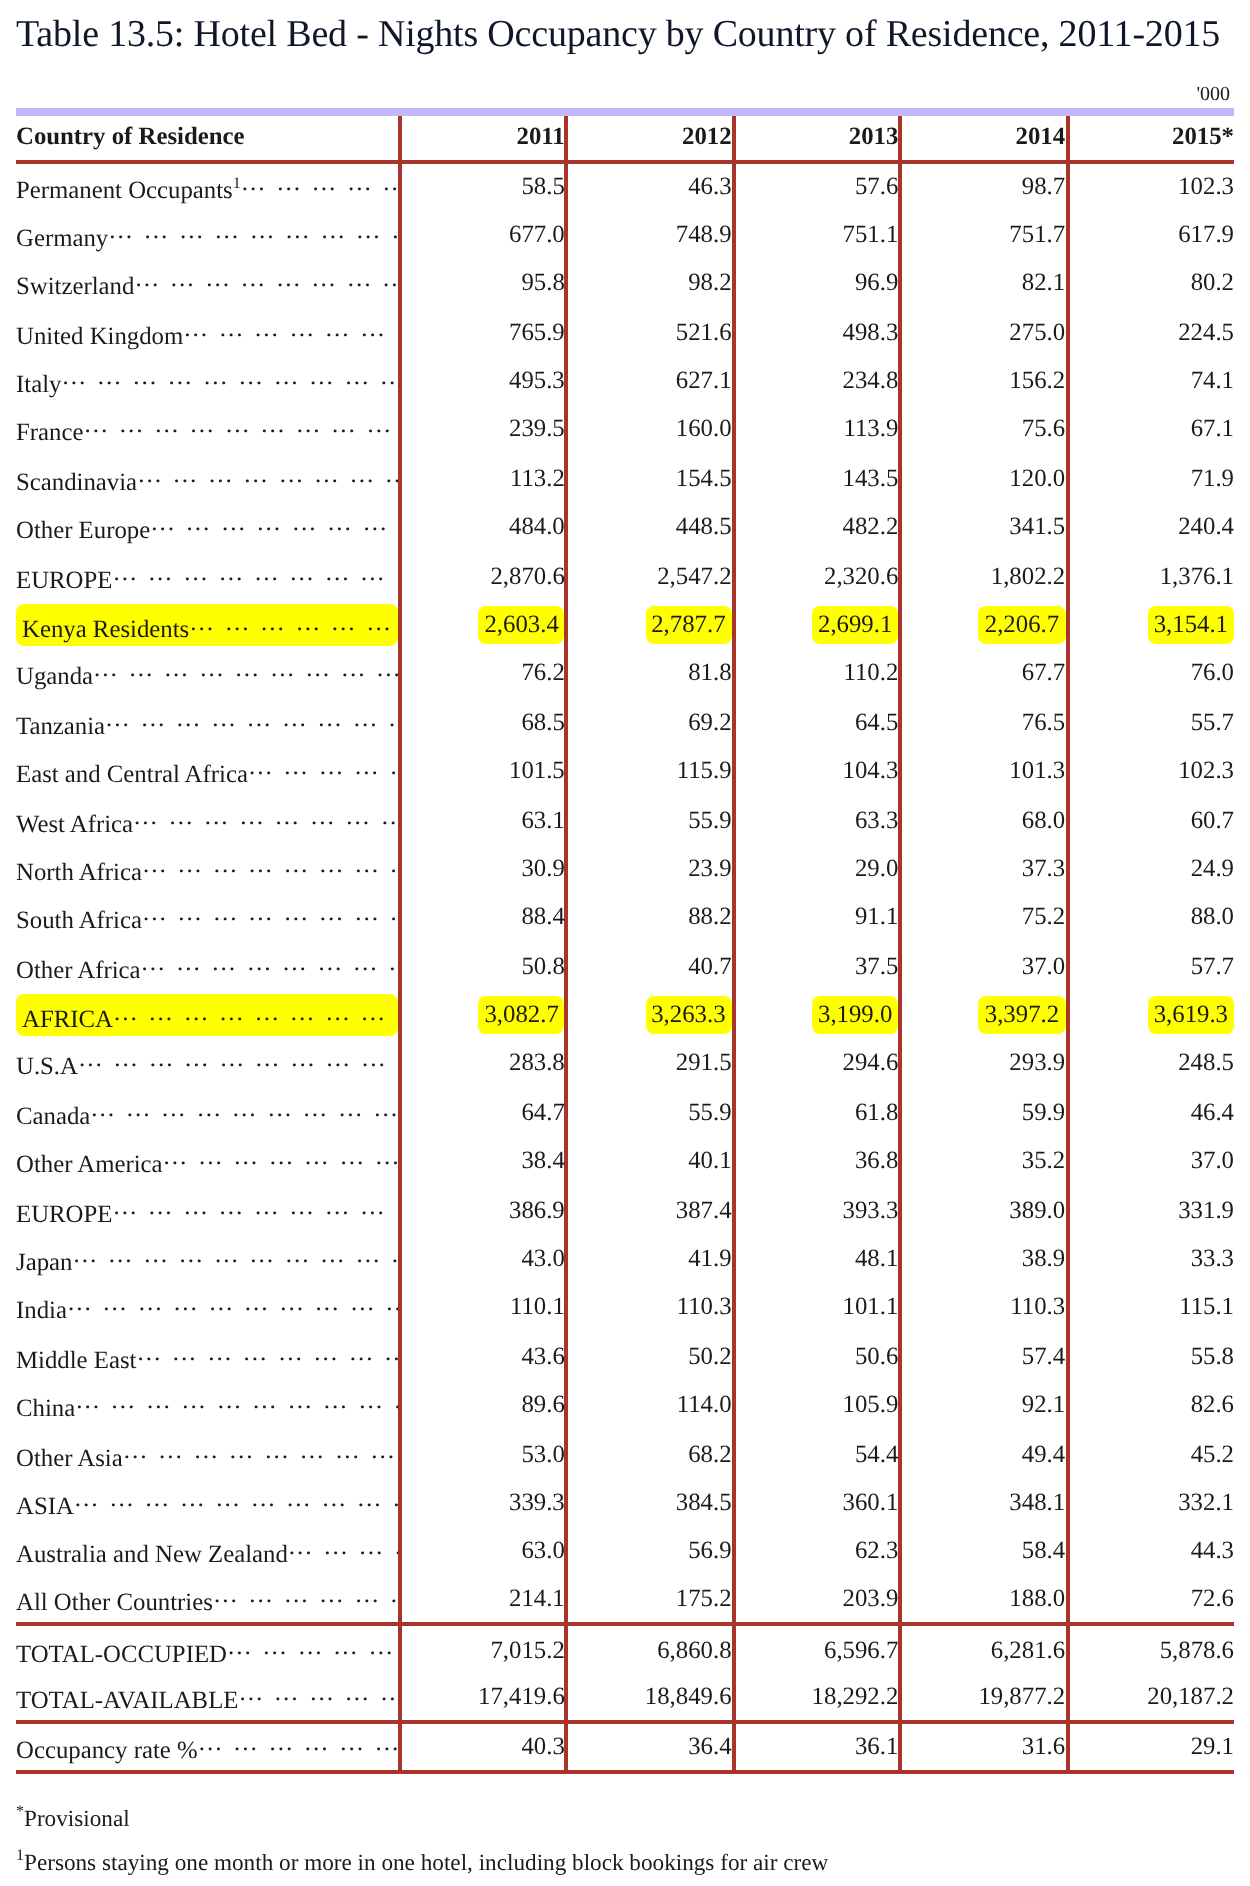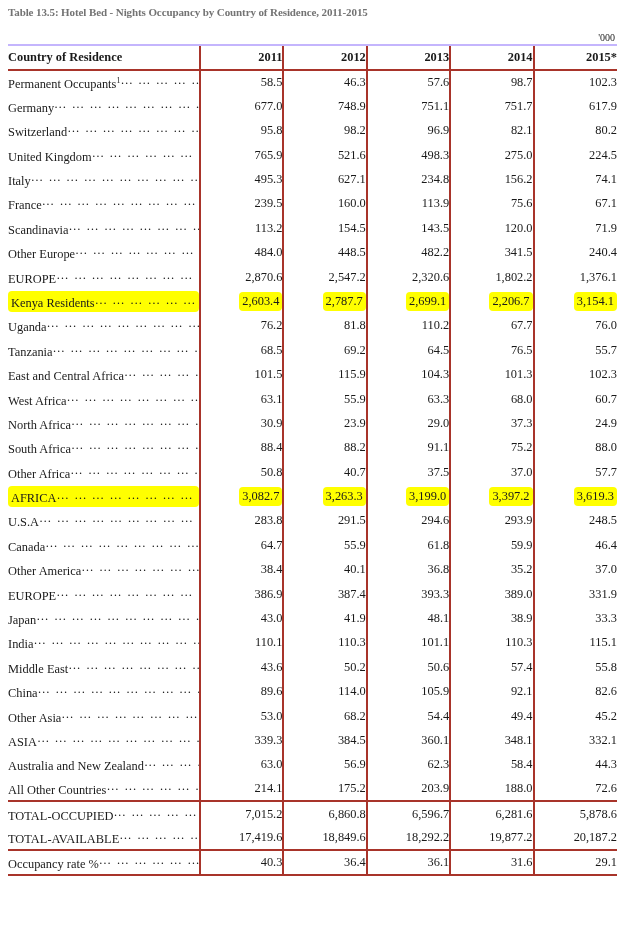--- a/index.html
+++ b/index.html
@@ -15,23 +15,23 @@
     overflow: hidden;
   }
   .page {
     position: relative;
     width: 625px;
     height: 943px;
     box-sizing: border-box;
     padding: 0 8px;
   }
   .title {
-    font-size: 11px;
-    font-weight: bold;
-    color: #737373;
+    font-size: 19px;
+    font-weight: normal;
+    color: #0f172a;
     letter-spacing: -0.1px;
     padding-top: 6px;
     line-height: 1.25;
     white-space: nowrap;
   }
   .units {
     text-align: right;
     font-size: 10px;
     color: #1a1a1a;
     padding-top: 12px;
@@ -67,21 +67,21 @@
     overflow: hidden;
     position: relative;
   }
   .cell-num {
     text-align: right;
     padding-right: 9px;
     white-space: nowrap;
   }
   
   tr.hdr > td, tr.hdr > th {
-    border-top: 2px solid #c4b5fd;
+    border-top: 4px solid #c4b5fd;
     border-bottom: 2px solid #a8342a;
     font-weight: bold;
     height: 25px;
   }
   tr.rule-top > td { border-top: 2px solid #a8342a; }
   tr.rule-bot > td { border-bottom: 2px solid #a8342a; }
 
   .bold td { font-weight: bold; }
 
   
@@ -418,14 +418,18 @@
           <td class="cell-label"><span class="seg"><span class="nm">Occupancy rate %</span><span class="lead"> … … … … … … … … … … … … … …</span></span></td>
           <td class="cell-num"><span class="seg">40.3</span></td>
           <td class="cell-num"><span class="seg">36.4</span></td>
           <td class="cell-num"><span class="seg">36.1</span></td>
           <td class="cell-num"><span class="seg">31.6</span></td>
           <td class="cell-num"><span class="seg">29.1</span></td>
         </tr>
       </tbody>
   </table>
 
+  <div class="notes" id="footnotes">
+      <div class="note"><sup>*</sup><span>Provisional</span></div>
+      <div class="note"><sup>1</sup><span>Persons staying one month or more in one hotel, including block bookings for air crew</span></div>
+    </div>
 
 </div>
 
 </body></html>

